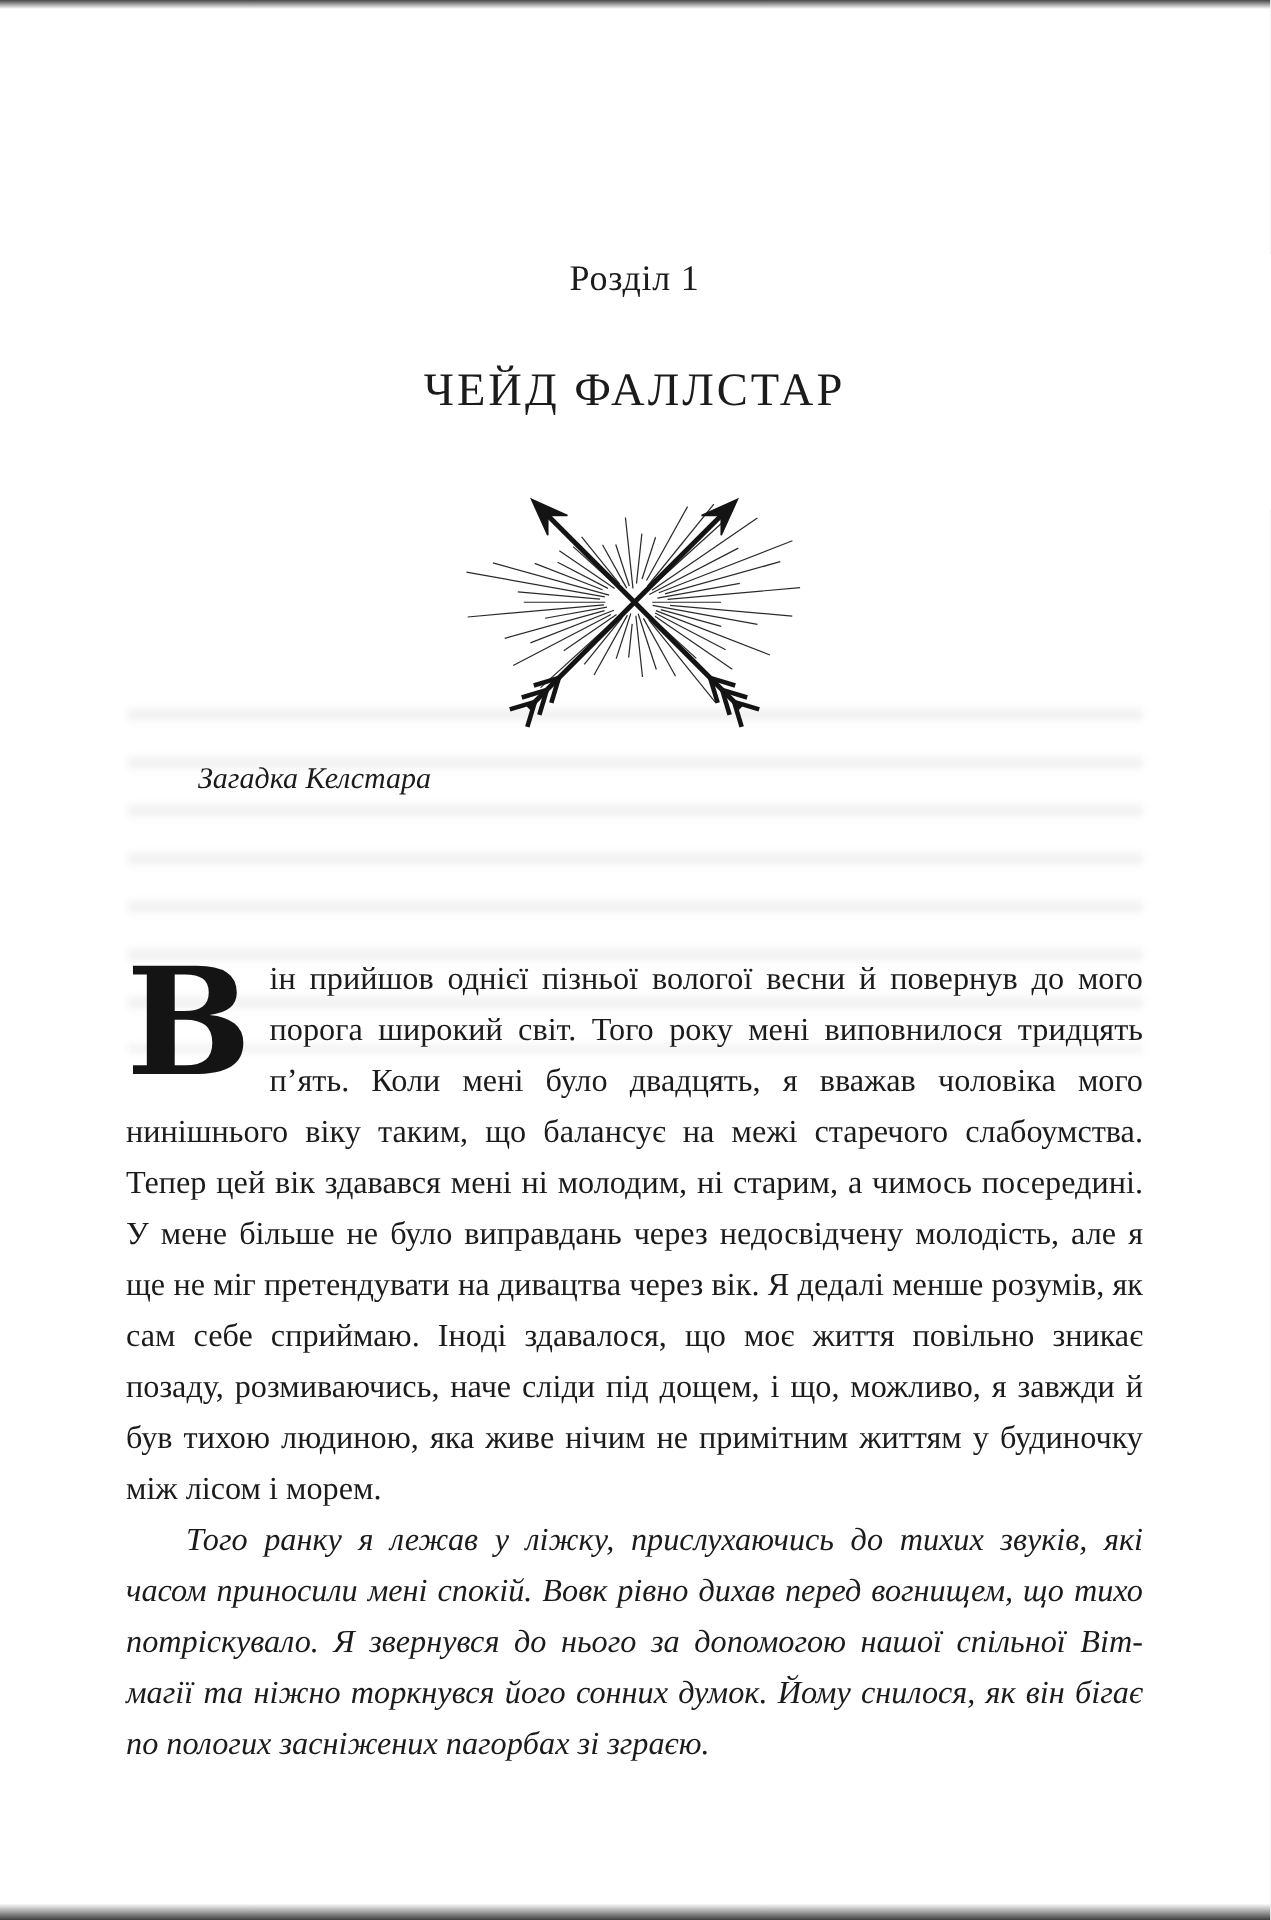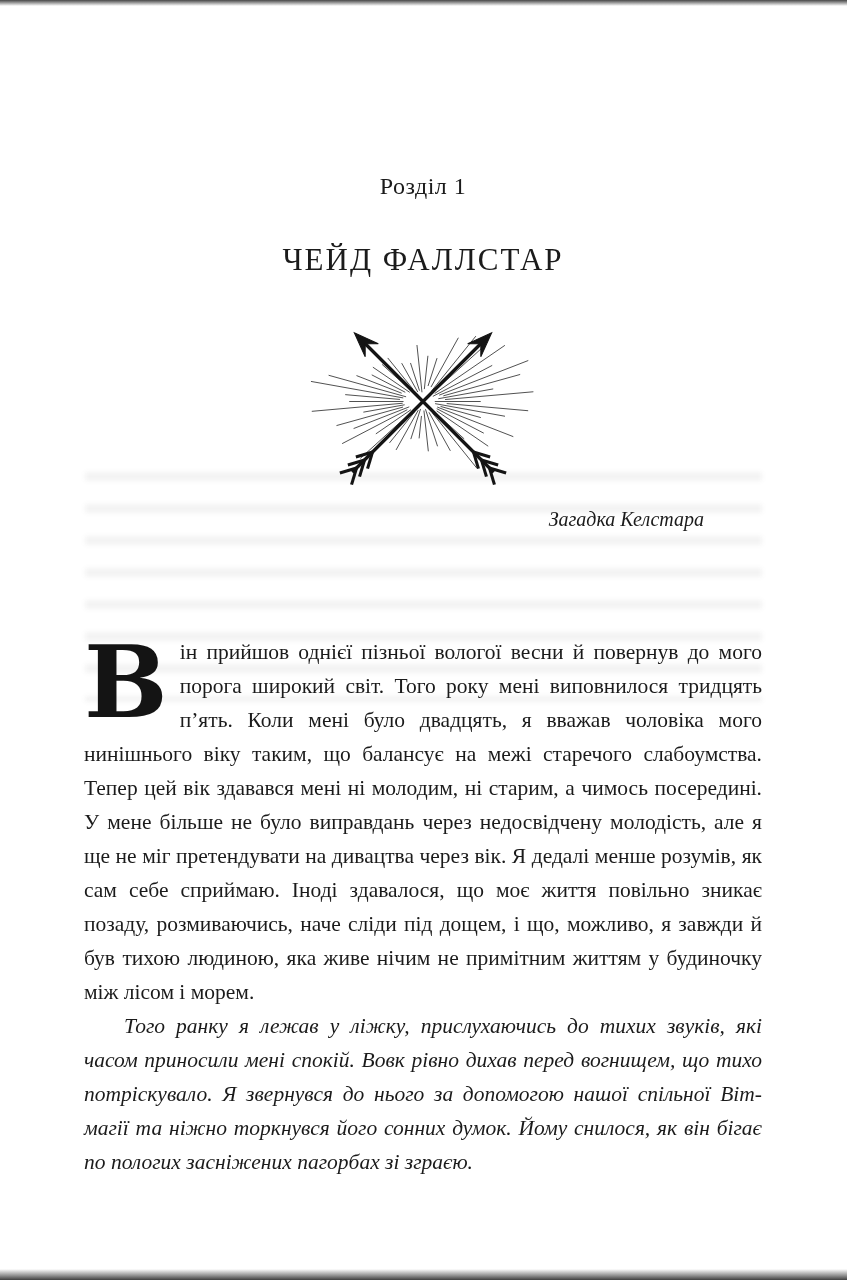--- a/index.html
+++ b/index.html
@@ -53,21 +53,21 @@
     margin:44px 58px 0 48px;
     font-style:italic;
     font-size:20.5px;
     line-height:1.62;
     text-align:justify;
   }
   .epigraph-attribution{
     margin:4px 58px 0 48px;
     font-style:italic;
     font-size:20px;
-    text-align:right;
+    text-align:left;
   }
   .body-text{
     margin-top:104px;
     font-size:21.5px;
     line-height:34px;
     text-align:justify;
   }
   .body-text p{margin:0;padding:0;}
   .para-first .dropcap{
     float:left;

